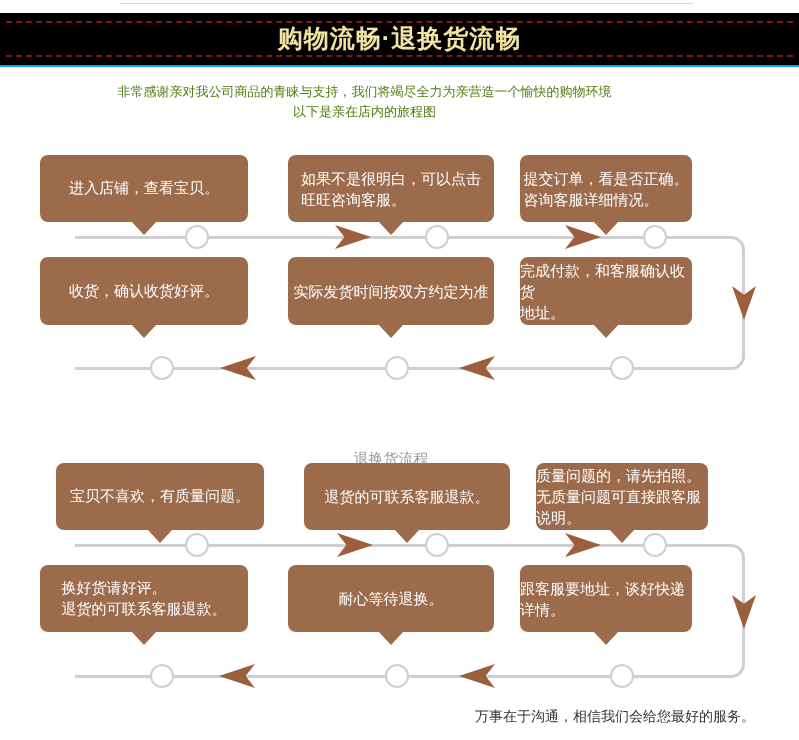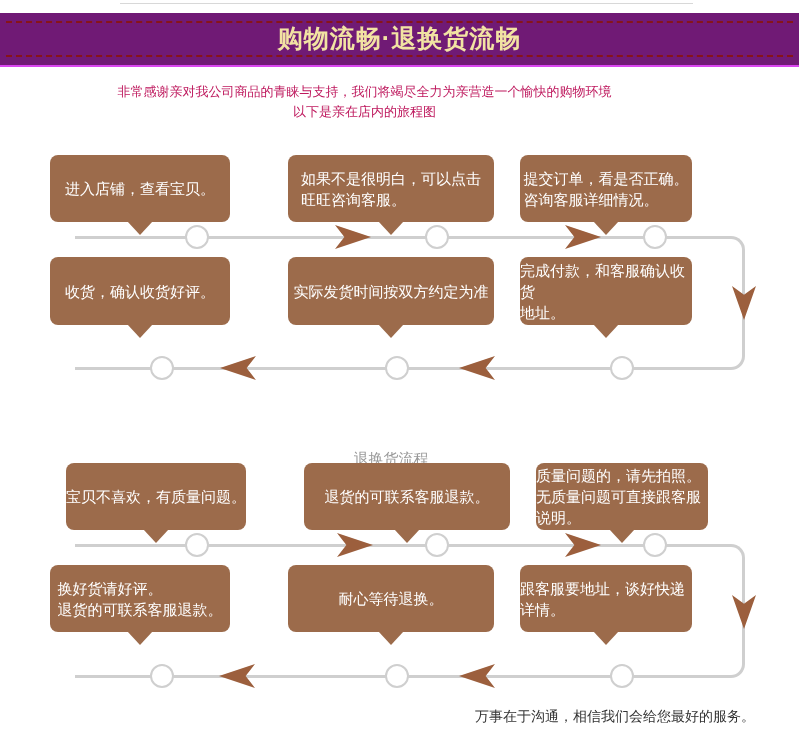--- a/index.html
+++ b/index.html
@@ -5,33 +5,33 @@
   html,body { margin:0; padding:0; background:#fff; }
   .page {
     position:relative; width:799px; height:740px; overflow:hidden;
     background:#ffffff; font-family:"Liberation Sans", sans-serif;
   }
   .top-rule { position:absolute; left:120px; top:3px; width:573px; height:1px; background:#d8d8d8; }
 
   
   .banner {
     position:absolute; left:0; top:13px; width:799px; height:52px;
-    background:#701a75; border-bottom:2px solid #d946ef;
+    background:#000000; border-bottom:2px solid #0ea5e9;
   }
   .banner .dash { position:absolute; left:6px; right:6px; height:0; border-top:2px dashed #871418; }
   .banner .dash.t { top:8px; }
   .banner .dash.b { bottom:8px; }
   .banner .title {
     position:absolute; left:0; width:100%; top:50%; transform:translateY(-52%);
     text-align:center; color:#f2e3a3; font-size:25px; font-weight:bold; letter-spacing:1px;
   }
 
   
   .intro { position:absolute; left:0; top:82px; width:729px; text-align:center;
-           color:#be185d; font-size:13px; line-height:20px; }
+           color:#4d7c0f; font-size:13px; line-height:20px; }
 
   
   .connector {
     position:absolute; box-sizing:border-box; z-index:1;
     border:3px solid #cfcfcf; border-left:none; border-radius:0 14px 14px 0;
     background:transparent;
   }
   #conn1 { left:75px; top:236px; width:670px; height:134px; }
   #conn2 { left:75px; top:544px; width:670px; height:134px; }
 
@@ -52,21 +52,21 @@
     color:#fff; font-size:15px; line-height:21px;
     display:flex; align-items:center; justify-content:center;
   }
   .box .txt { white-space:pre-line; text-align:left; }
   .box::after {
     content:""; position:absolute; top:100%; left:50%; transform:translateX(-50%);
     margin-top:-1px; width:0; height:0;
     border-left:13px solid transparent; border-right:13px solid transparent;
     border-top:14px solid #9c6b4b;
   }
-  .col1 { left:50px;  width:180px; }
+  .col1 { left:40px;  width:208px;font-family:Liberation Serif, serif; }
   .col2 { left:288px; width:206px; }
   .col3 { left:520px; width:172px; }
   .r1a { top:155px; height:67px; }
   .r1b { top:257px; height:68px; }
   .r2a { top:463px; height:67px;margin-left:16px; }
   .r2b { top:565px; height:67px; }
 
   .occluded {
     position:absolute; z-index:0; left:288px; width:206px; top:450px;
     text-align:center; color:#999; font-size:15px;

